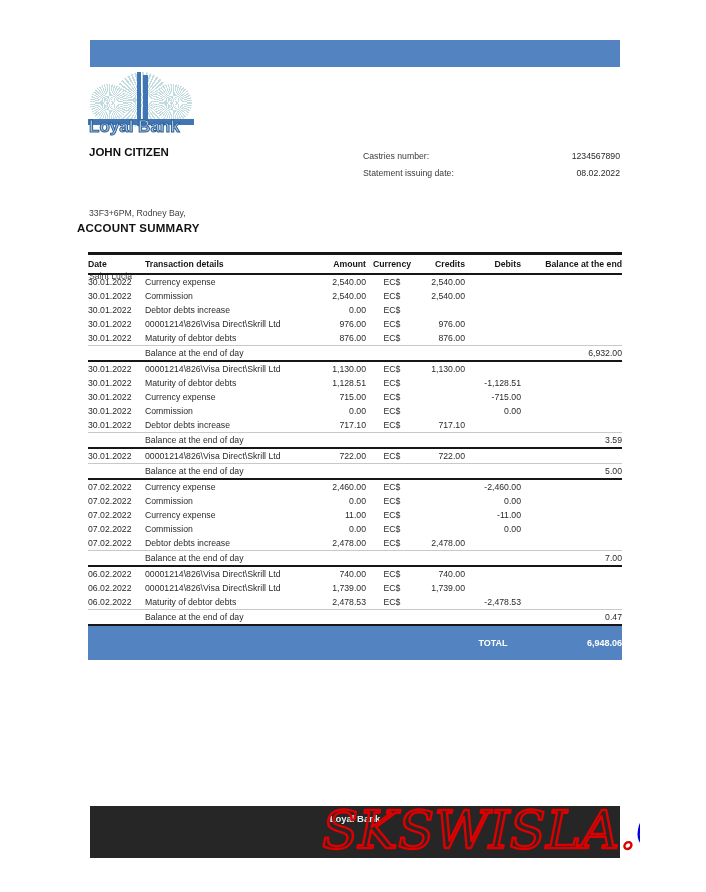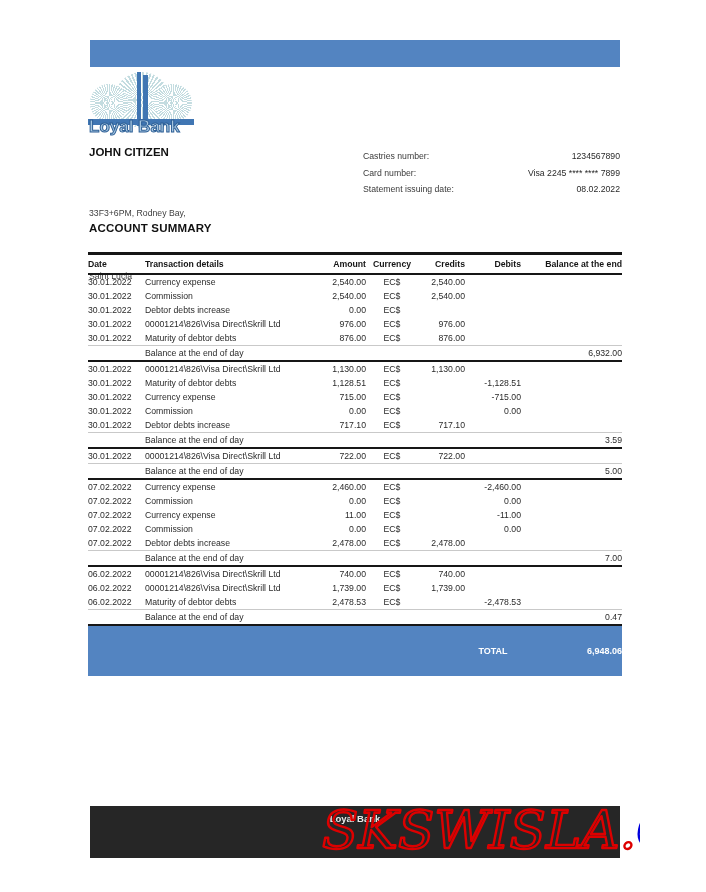--- a/index.html
+++ b/index.html
@@ -27,42 +27,42 @@
   .customer { position:absolute; left:89px; top:146px; }
   .cust-name { font-size:11.5px; font-weight:bold; color:#111; margin-bottom:5px; }
   .cust-line { font-size:8.7px; color:#3f3f3f; line-height:16px;margin-top:47px; }
 
   .acct-info { position:absolute; left:363px; top:148px; width:257px; }
   .acct-row { display:flex; justify-content:space-between; font-size:8.7px; line-height:16.5px; }
   .acct-label { color:#3a3a3a; }
   .acct-value { color:#2a2a2a; text-align:right; }
 
   
-  .summary-title { position:absolute; left:89px; top:222px; font-size:11.5px; font-weight:bold; color:#111; letter-spacing:.2px; }
+  .summary-title { position:absolute; left:77px; top:222px; font-size:11.5px; font-weight:bold; color:#111; letter-spacing:.2px; }
 
   
   table.stmt { position:absolute; left:88px; top:252px; width:534px; border-collapse:collapse; table-layout:fixed; }
   table.stmt col.c-date     { width:57px; }
   table.stmt col.c-details  { width:170px; }
   table.stmt col.c-amount   { width:51px; }
   table.stmt col.c-currency { width:52px; }
   table.stmt col.c-credits  { width:47px; }
   table.stmt col.c-debits   { width:56px; }
   table.stmt col.c-balance  { width:101px; }
   table.stmt th {
     font-size:8.7px; font-weight:bold; color:#161616; padding:4px 0 4px 0;
     border-top:3px solid #161616; border-bottom:2.5px solid #161616; white-space:nowrap;
   }
   table.stmt td { font-size:8.7px; color:#2a2a2a; padding:2px 0; white-space:nowrap; overflow:hidden; }
   .al { text-align:left; } .ar { text-align:right; } .ac { text-align:center;margin-left:47px; }
   tr.balance-row td { border-top:1px solid #c9c9c9; }
   tr.section-end td { border-bottom:2.5px solid #161616; }
   tr.total-row td {
     background:#5384C1; color:#ffffff; font-weight:bold; font-size:9px;
-    padding:20px 0;
+    padding:12px 0;
   }
 
   
   .footer { position:absolute; left:90px; top:806px; width:530px; height:52px; background:#262626;
             text-align:center; color:#e9e9e9; }
   .f-bank { font-size:9.5px; font-weight:bold; padding-top:6px; line-height:13px; }
   .f-line { font-size:8px; line-height:12px; color:#d6d6d6; }
 
   
   .watermark { position:absolute; left:322px; top:790px; width:384px; height:84px; pointer-events:none; }
@@ -87,24 +87,20 @@
   <div class="customer">
     <div class="cust-name">JOHN CITIZEN</div>
     <div class="cust-line">33F3+6PM, Rodney Bay,</div>
     <div class="cust-line">Saint Lucia</div>
   </div>
 
   <div class="acct-info">
     <div class="acct-row">
       <span class="acct-label">Castries number:</span>
       <span class="acct-value">1234567890</span>
-    </div>
-    <div class="acct-row">
-      <span class="acct-label">Card number:</span>
-      <span class="acct-value">Visa 2245 **** **** 7899</span>
     </div>
     <div class="acct-row">
       <span class="acct-label">Statement issuing date:</span>
       <span class="acct-value">08.02.2022</span>
     </div>
   </div>
 
   <div class="summary-title">ACCOUNT SUMMARY</div>
 
   <table class="stmt">

